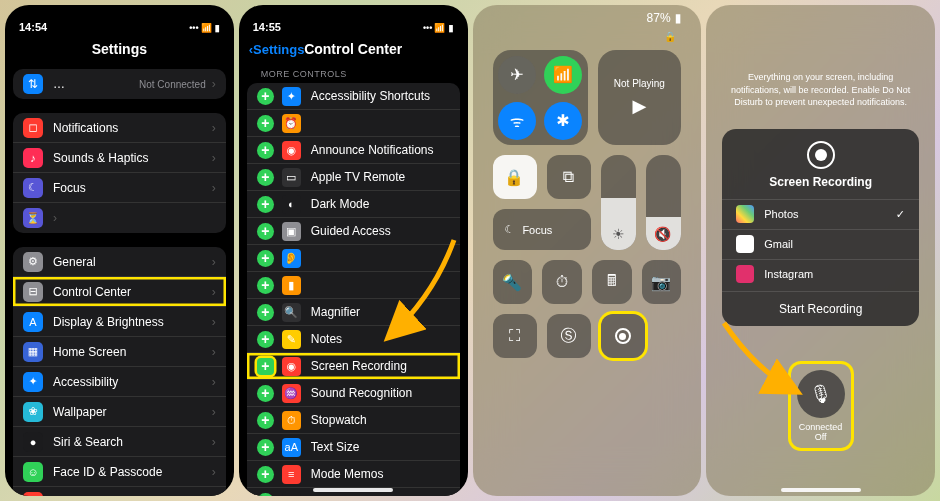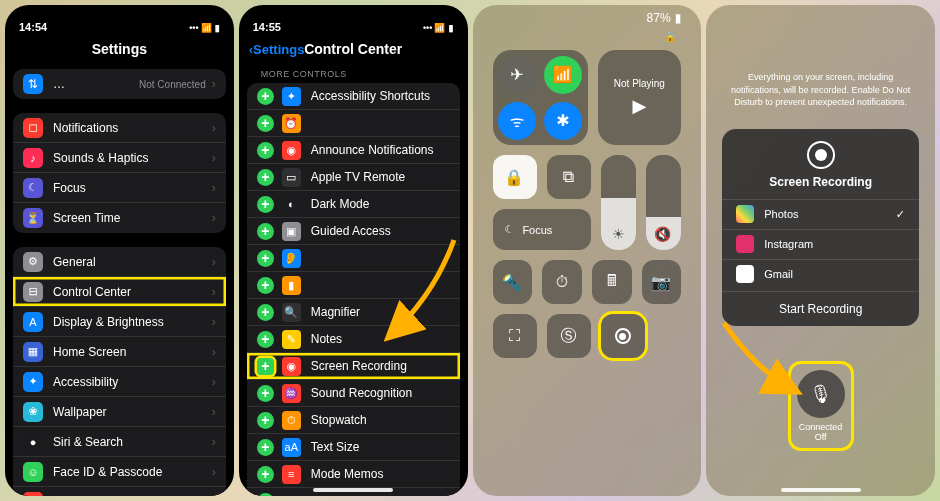--- a/index.html
+++ b/index.html
@@ -95,21 +95,20 @@
           <div class="label">Sounds &amp; Haptics</div>
           <span class="chev">›</span>
         </div>
         <div class="row">
           <div class="icn" style="background:#5856d6;;font-size:11px">☾</div>
           <div class="label">Focus</div>
           <span class="chev">›</span>
         </div>
         <div class="row">
           <div class="icn" style="background:#5856d6;;font-size:11px">⏳</div>
-          <div class="label">Screen Time</div>
           <span class="chev">›</span>
         </div>
       </div>
     <div class="section" id="s1g2">
         <div class="row">
           <div class="icn" style="background:#8e8e93;;font-size:11px">⚙</div>
           <div class="label">General</div>
           <span class="chev">›</span>
         </div>
         <div class="row hl">
@@ -324,26 +323,26 @@
   <div class="s4-panel">
     <div class="rec-dot"></div>
     <div style="font-size:12px;margin-top:6px;font-weight:600">Screen Recording</div>
     <div class="applist" id="s4apps">
         <div class="arow">
           <div class="appicn" style="background:linear-gradient(45deg,#ff6b6b,#ffd93d,#6bcb77,#4d96ff)"></div>
           <span>Photos</span>
           <span class="check">✓</span>
         </div>
         <div class="arow">
+          <div class="appicn" style="background:#fff"></div>
+          <span>Gmail</span>
+        </div>
+        <div class="arow">
           <div class="appicn" style="background:#e1306c"></div>
           <span>Instagram</span>
-        </div>
-        <div class="arow">
-          <div class="appicn" style="background:#fff"></div>
-          <span>Gmail</span>
         </div>
       </div>
     <div class="startbar">Start Recording</div>
   </div>
   <div style="text-align:center">
     <div class="mic-wrap hl-box" style="border-radius:10px">
       <div class="mic-btn">
           <span style="font-size:18px">🎙</span>
         </div>
       <div class="mic-label"><span>Connected</span><br><span>Off</span></div>

